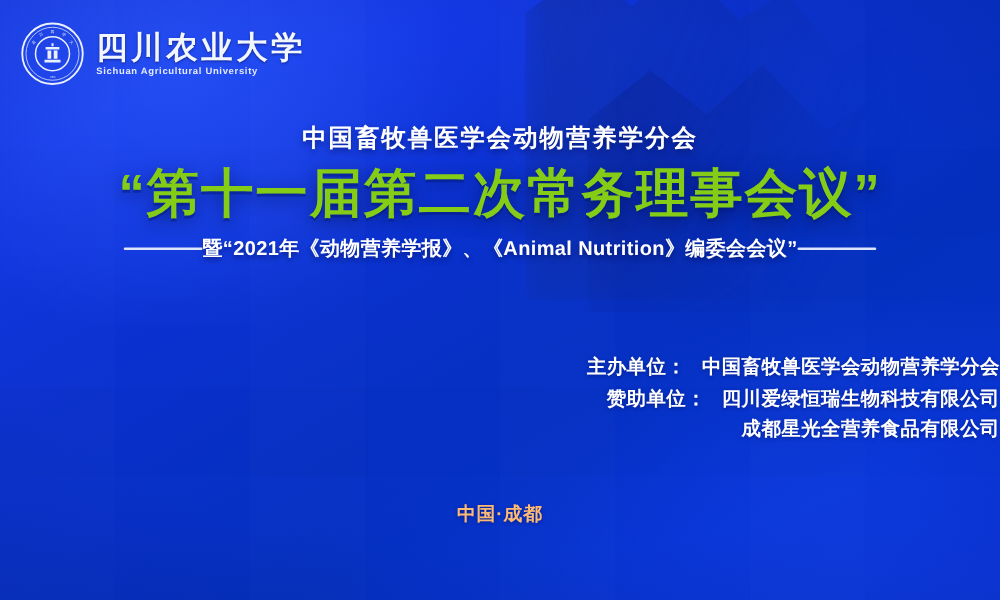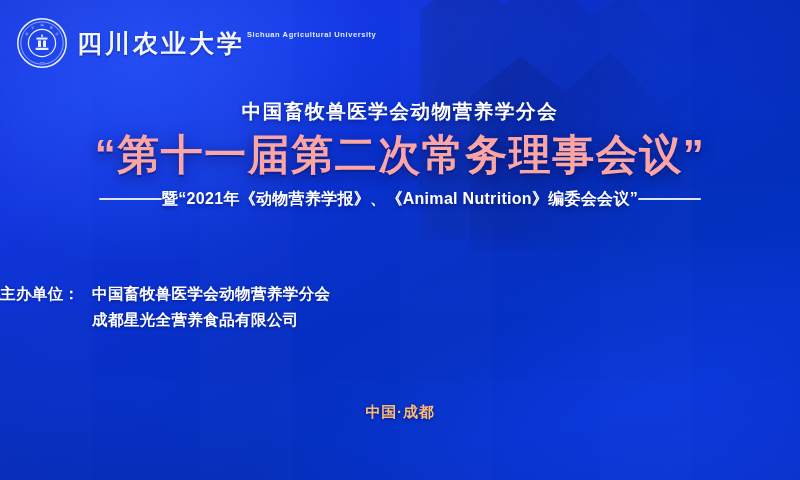--- a/index.html
+++ b/index.html
@@ -80,21 +80,21 @@
   
   .logo-lockup {
     position: absolute;
     left: 16px;
     top: 17px;
     display: flex;
     align-items: center;
     gap: 9px;
   }
   .logo-seal { width: 52px; height: 52px; display: block; }
-  .logo-words { display: flex; flex-direction: row; gap: 2px; }
+  .logo-words { display: flex; flex-direction: column; gap: 2px; }
   .logo-cn {
     font-family: "Liberation Serif", "DejaVu Serif", serif;
     font-size: 25px;
     font-weight: 700;
     letter-spacing: 3px;
     color: #F2F6FF;
     line-height: 1;
     text-shadow: 0 1px 2px rgba(0,10,70,0.55);
   }
   .logo-en {
@@ -122,21 +122,21 @@
     color: #FFFFFF;
     line-height: 1.2;
     text-shadow: 0 2px 5px rgba(0,12,80,0.55);
   }
   .main-title {
     margin-top: 9px;
     font-size: 42px;
     font-weight: 700;
     letter-spacing: 1.5px;
     line-height: 1.08;
-    color: #fca5a5;
+    color: #84cc16;
     text-shadow:
       0 2px 0 rgba(6,30,130,0.55),
       0 4px 14px rgba(0,10,70,0.60);
     white-space: nowrap;
   }
   .subtitle-row {
     margin-top: 11px;
     display: flex;
     align-items: center;
     justify-content: center;
@@ -157,21 +157,21 @@
     text-shadow: 0 2px 4px rgba(0,12,80,0.5);
   }
 
   
   .credits {
     position: absolute;
     left: 0; right: 0;
     top: 283px;
     display: flex;
     flex-direction: column;
-    align-items: flex-start;
+    align-items: flex-end;
     gap: 2px;
   }
   .credit-row {
     display: flex;
     font-size: 15.5px;
     font-weight: 700;
     color: #FFFFFF;
     line-height: 1.42;
     text-shadow: 0 1px 3px rgba(0,12,80,0.5);
     white-space: nowrap;
@@ -250,20 +250,24 @@
   </div>
 
   <div class="credits">
     <div class="credit-row">
       <span class="credit-key">主办单位：</span>
       <span class="credit-val">中国畜牧兽医学会动物营养学分会</span>
     </div>
     <div class="credit-row">
     </div>
     <div class="credit-row">
+      <span class="credit-key">赞助单位：</span>
+      <span class="credit-val">四川爱绿恒瑞生物科技有限公司</span>
+    </div>
+    <div class="credit-row">
       <span class="credit-val indented">成都星光全营养食品有限公司</span>
     </div>
   </div>
 
   <div class="footer">
     <div class="footer-line">中国·成都</div>
   </div>
 
 </div>
 

